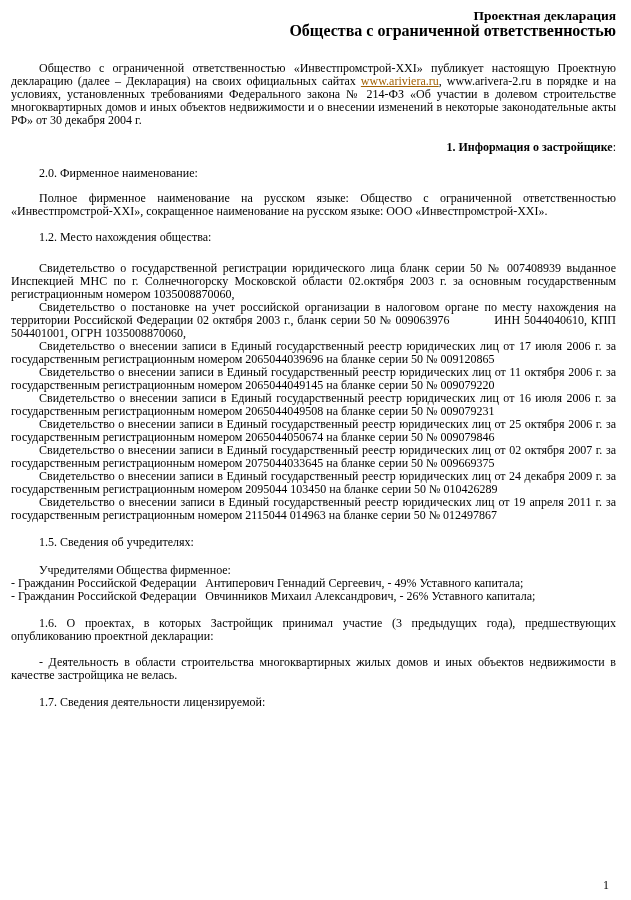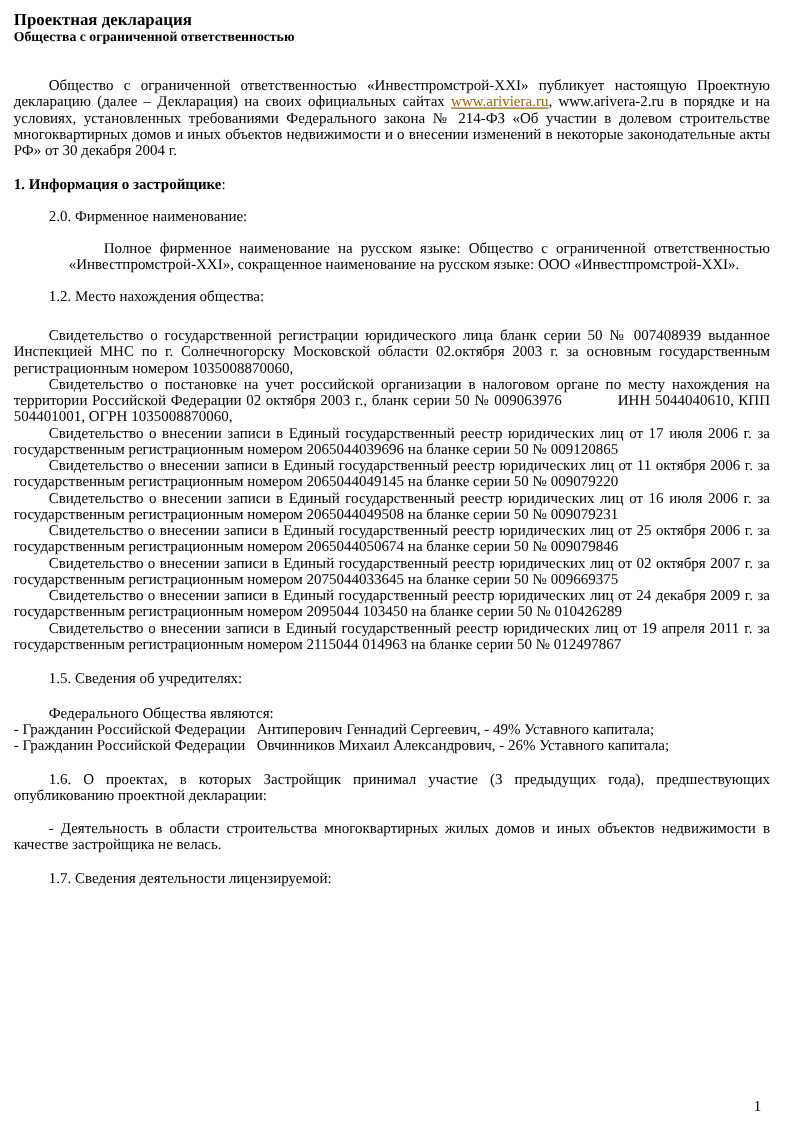--- a/index.html
+++ b/index.html
@@ -13,25 +13,25 @@
     font-family: "Liberation Serif", "DejaVu Serif", serif;
     font-size: 12px;
     line-height: 13px;
     padding: 8px 15px 0 11px;
     overflow: hidden;
   }
   p { margin: 0; }
   .just   { text-align: justify; }
   .ind    { text-indent: 28px; }
   .ind22  { text-indent: 22px; }
-  .center { text-align: left; }
+  .center { text-align: right; }
   .bold   { font-weight: bold; }
   .t1 { font-size: 13.5px; line-height: 15px; }
-  .t2 { font-size: 11px;   line-height: 15px; }
-  .mt12 { margin-top: 12px; margin-left: 44px; }
+  .t2 { font-size: 16px;   line-height: 15px; }
+  .mt12 { margin-top: 12px; }
   .mt13 { margin-top: 13px; }
   .mt14 { margin-top: 14px; }
   .mt15 { margin-top: 15px; }
   .mt18 { margin-top: 18px; }
   .mt24 { margin-top: 24px; }
   .link { color: #a16207; text-decoration: underline; cursor: pointer; }
   .pageno { position: absolute; right: 22px; top: 879px; }
 </style>
 </head>
 <body>
@@ -60,21 +60,21 @@
     <p class="just ind">Свидетельство о внесении записи в Единый государственный реестр юридических лиц от 11 октября 2006 г. за государственным регистрационным номером 2065044049145 на бланке серии 50 № 009079220</p>
     <p class="just ind">Свидетельство о внесении записи в Единый государственный реестр юридических лиц от 16 июля 2006 г. за государственным регистрационным номером 2065044049508 на бланке серии 50 № 009079231</p>
     <p class="just ind">Свидетельство о внесении записи в Единый государственный реестр юридических лиц от 25 октября 2006 г. за государственным регистрационным номером 2065044050674 на бланке серии 50 № 009079846</p>
     <p class="just ind">Свидетельство о внесении записи в Единый государственный реестр юридических лиц от 02 октября 2007 г. за государственным регистрационным номером 2075044033645 на бланке серии 50 № 009669375</p>
     <p class="just ind">Свидетельство о внесении записи в Единый государственный реестр юридических лиц от 24 декабря 2009 г. за государственным регистрационным номером 2095044 103450 на бланке серии 50 № 010426289</p>
     <p class="just ind">Свидетельство о внесении записи в Единый государственный реестр юридических лиц от 19 апреля 2011 г. за государственным регистрационным номером 2115044 014963 на бланке серии 50 № 012497867</p>
   </div>
 
   <p class="ind mt14">1.5. Сведения об учредителях:</p>
   <div>
-    <p class="ind mt15">Федерального Общества являются:</p>
+    <p class="ind mt15">Учредителями Общества фирменное:</p>
     <p>- Гражданин Российской Федерации &nbsp;&nbsp;Антиперович Геннадий Сергеевич, - 49% Уставного капитала;</p>
     <p>- Гражданин Российской Федерации &nbsp;&nbsp;Овчинников Михаил Александрович, - 26% Уставного капитала;</p>
   </div>
 
   <p class="just ind mt14">1.6. О проектах, в которых Застройщик принимал участие (3 предыдущих года), предшествующих опубликованию проектной декларации:</p>
   <p class="just ind mt13">- Деятельность в области строительства многоквартирных жилых домов и иных объектов недвижимости в качестве застройщика не велась.</p>
 
   <p class="ind mt14">1.7. Сведения деятельности лицензируемой:</p>
 
   <div class="pageno">1</div>

